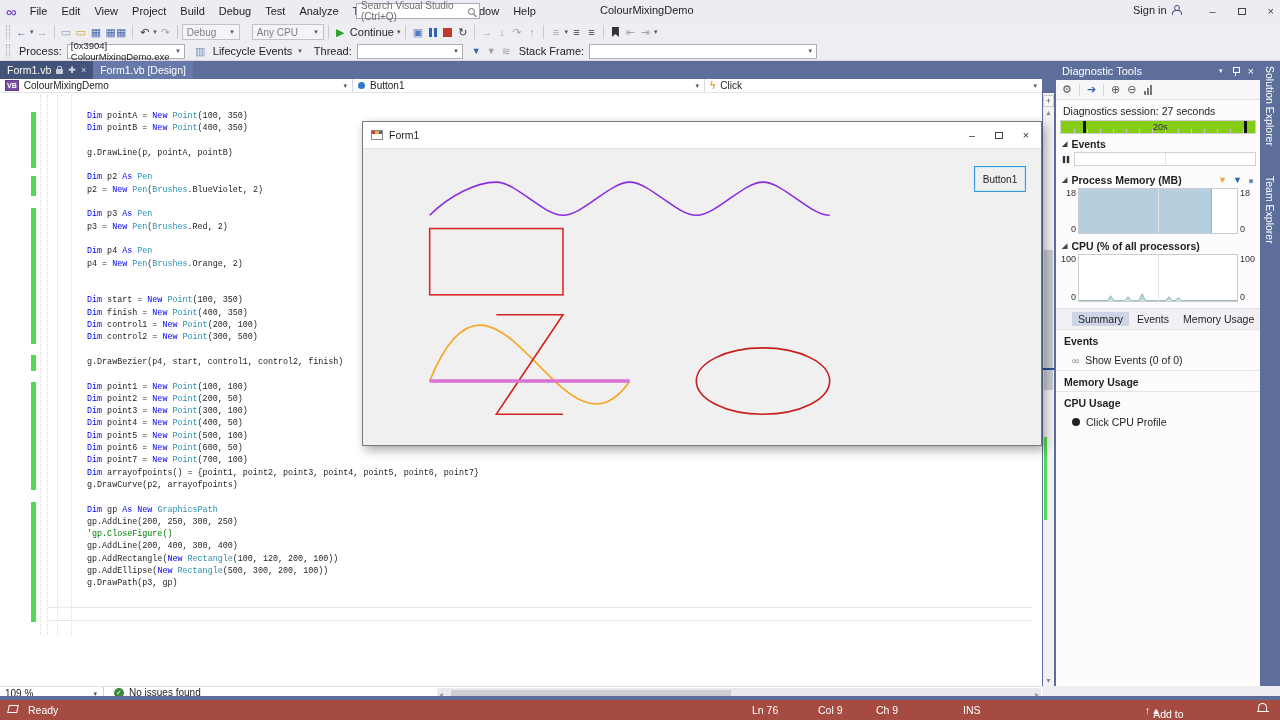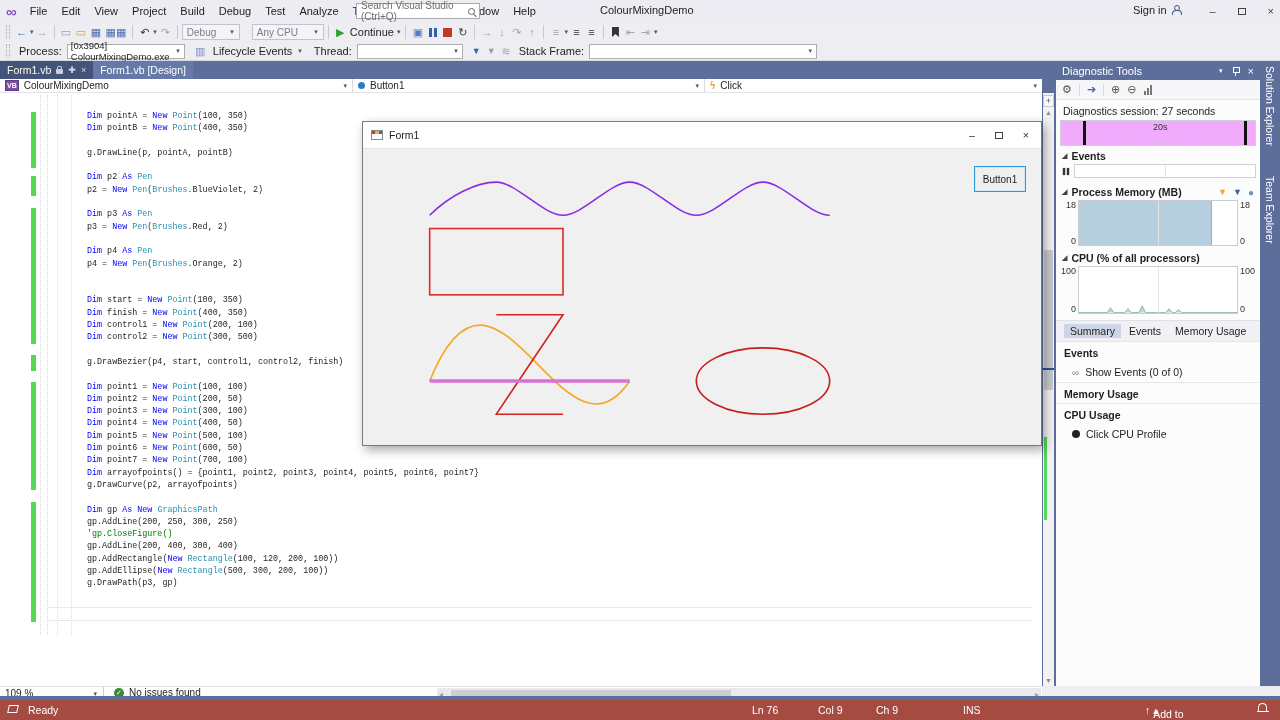--- a/index.html
+++ b/index.html
@@ -94,41 +94,41 @@
 #dg-header{height:18px;background:#5C6E99;color:#fff;display:flex;align-items:center;padding:0 6px;gap:4px;flex:none}
 #dg-header .sp{margin-left:auto;display:flex;gap:8px;align-items:center}
 .pin-icon{display:inline-block;width:8px;height:9px;position:relative}
 .pin-icon::before{content:'';position:absolute;width:5px;height:4px;border:1px solid #fff;top:0;left:1px}
 .pin-icon::after{content:'';position:absolute;width:1px;height:3px;background:#fff;bottom:0;left:3px}
 #dg-toolbar{height:20px;display:flex;align-items:center;gap:7px;padding:0 6px;border-bottom:1px solid #E3E3E8;background:#F7F7FA;flex:none;color:#555}
 .dg-tsep{width:1px;height:12px;background:#D8D8DE}
 .mini-bars{display:inline-flex;align-items:flex-end;gap:1px;height:10px}
 .mini-bars i{width:2px;background:#777}
 #dg-session{padding:5px 7px 3px 7px;font-size:10.5px}
-#dg-ruler{height:26px;border:1px solid #D0D0D6;margin:0 4px;position:relative;background:#f0abfc;flex:none}
+#dg-ruler{height:14px;border:1px solid #D0D0D6;margin:0 4px;position:relative;background:#84cc16;flex:none}
 #dg-ruler .tl{position:absolute;top:1px;font-size:9px;color:#333;left:92px}
 .rtick{position:absolute;bottom:0;width:1px;height:4px;background:#C9C9CF}
 .rmark{position:absolute;top:0;width:3px;height:100%;background:#111}
 .dg-sect-h{display:flex;align-items:center;gap:4px;padding:4px 6px 2px 6px;font-weight:bold;font-size:10.5px}
 .tri{font-size:7px;color:#444}
 .ev-row{display:flex;align-items:center;gap:4px;padding:0 4px 4px 6px}
 .ev-track{flex:1;height:14px;border:1px solid #D0D0D6;position:relative;background:#fff}
 .midline{position:absolute;left:50%;top:0;width:1px;height:100%;background:#E4E4E8}
 .chart-row{display:flex;align-items:stretch;gap:2px;padding:0 4px 2px 4px}
 .ylab{width:16px;display:flex;flex-direction:column;justify-content:space-between;font-size:9px;color:#333;text-align:right}
 .ylab.r{text-align:left}
 .chart-box{flex:1;border:1px solid #C9CCD4;position:relative;background:#fff;overflow:hidden}
 #mem-box{height:46px}
 #mem-fill{position:absolute;left:0;top:0;height:100%;background:#B5CFDE;border-right:1px solid #8FB2C6}
 #cpu-box{height:48px}
 .hdr-icons{margin-left:auto;display:flex;gap:6px;align-items:center;font-weight:normal}
 .fun-y{color:#EBA33B;font-size:9px}
 .fun-b{color:#2B64B5;font-size:9px}
 .dot-s{color:#6E93B5;font-size:10px}
-#dg-tabs{display:flex;gap:2px;padding:3px 8px;border-top:1px solid #E0E0E6;background:#F1F1F5;margin-top:4px;flex:none}
+#dg-tabs{display:flex;gap:2px;padding:3px 16px;border-top:1px solid #E0E0E6;background:#F1F1F5;margin-top:4px;flex:none}
 .dg-tab{padding:1px 6px;font-size:10.5px;white-space:nowrap}
 .dg-tab.active{background:#CDD5E7}
 .sum-h{font-weight:bold;padding:5px 8px 3px 8px;border-top:1px solid #E6E6EA;font-size:10.5px}
 .sum-row{display:flex;align-items:center;gap:6px;padding:4px 8px 4px 16px;font-size:10.5px}
 .icon-cam{display:inline-block;width:11px;height:8px;background:#3A3A38;border-radius:1px;position:relative}
 .icon-cam::after{content:'';position:absolute;width:3px;height:3px;border:1px solid #fff;border-radius:50%;left:3px;top:1px}
 .rec-dot{width:8px;height:8px;border-radius:50%;background:#222}
 .link-ico{color:#8A8C96;font-size:10px}
 
 

